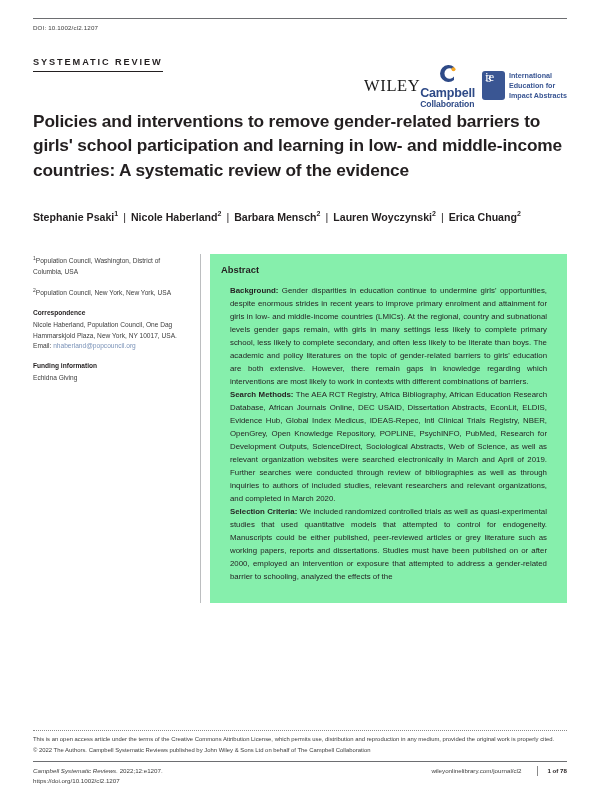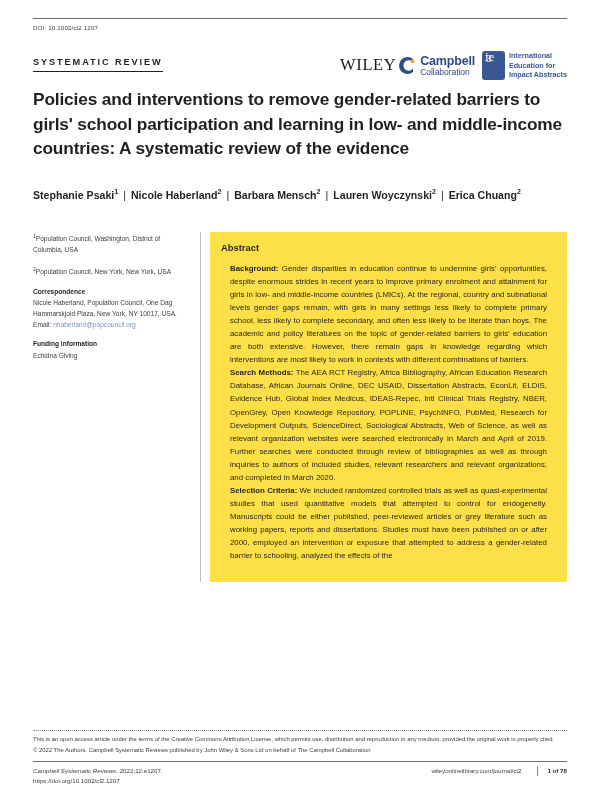--- a/index.html
+++ b/index.html
@@ -53,56 +53,57 @@
     display: inline-block;
     white-space: nowrap;
     margin-top: 12px;
   }
 
   
   .logos {
     display: flex;
     align-items: center;
     gap: 0px;
-    margin-top: 6px;
+    margin-top: 18px;
   }
   .wiley {
     font-family: "Liberation Serif", serif;
     font-size: 16.5px;
     letter-spacing: 0.6px;
     color: #1a1a1a;
     font-weight: normal;
     line-height: 1;
     margin-right: -1px;
   }
   .campbell {
     display: flex;
     align-items: center;
     gap: 3px;
     margin-left: 1px;
+    flex-direction: column;
   }
   .campbell-mark {
     position: relative;
     width: 21px;
     height: 21px;
   }
   .campbell-mark svg { display: block; }
   .campbell-text {
     line-height: 1.02;
     color: #2e4a87;
   }
   .campbell-text .l1 {
     font-size: 12.5px;
     font-weight: bold;
     letter-spacing: -0.2px;
     display: block;
   }
   .campbell-text .l2 {
     font-size: 8.6px;
-    font-weight: normal;
+    font-weight: bold;
     letter-spacing: -0.1px;
     display: block;
   }
   .threeie {
     display: flex;
     align-items: center;
     gap: 4px;
     margin-left: 7px;
   }
   .threeie-badge {
@@ -177,21 +178,21 @@
   .left-col sup { font-size: 5px; vertical-align: super; }
   .left-col .hd {
     font-weight: bold;
     color: #231f20;
     margin: 0 0 1px 0;
   }
   .left-col .email-link { color: #7b93b8; }
 
   .right-col {
     flex: 1 1 auto;
-    background: #fde047;
+    background: #86efac;
     padding: 10px 11px 11px 11px;
     margin-left: 9px;
     box-sizing: border-box;
   }
   .abstract-title {
     font-size: 9.4px;
     font-weight: bold;
     color: #231f20;
     margin: 0 0 3px 0;
   }

